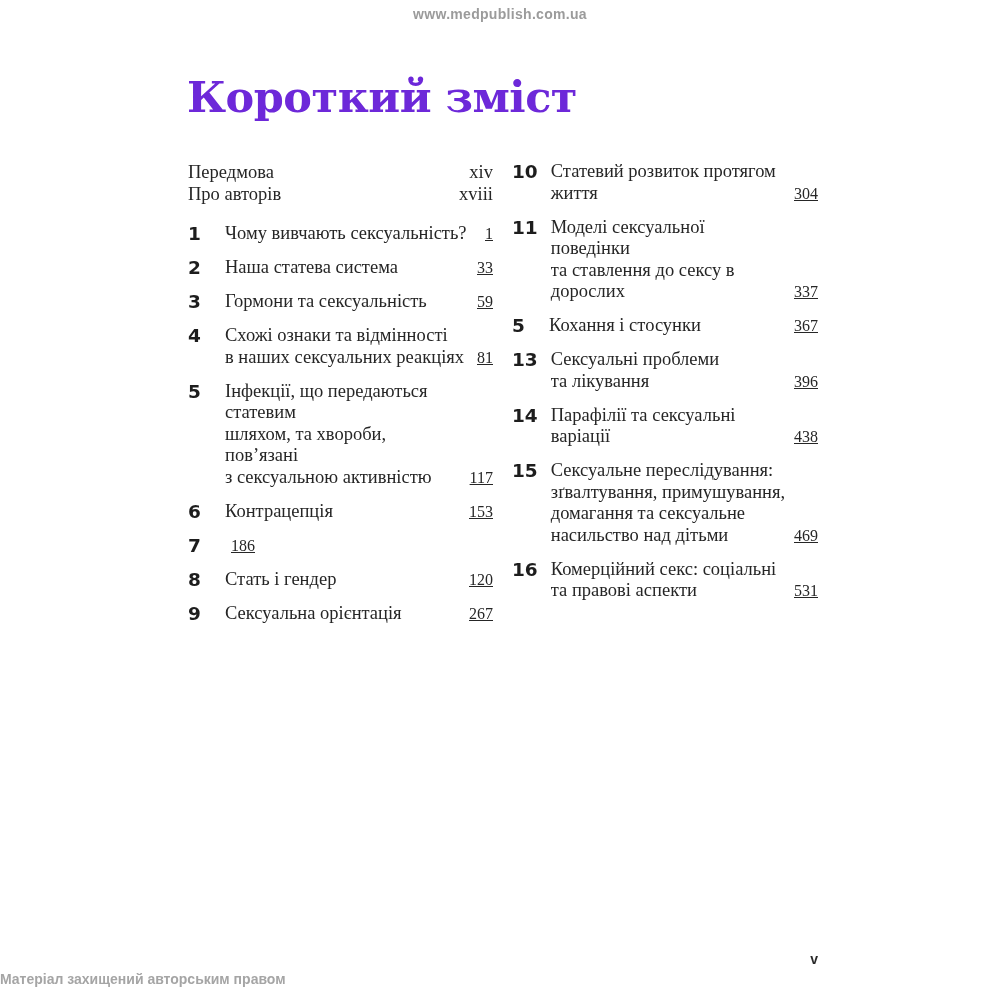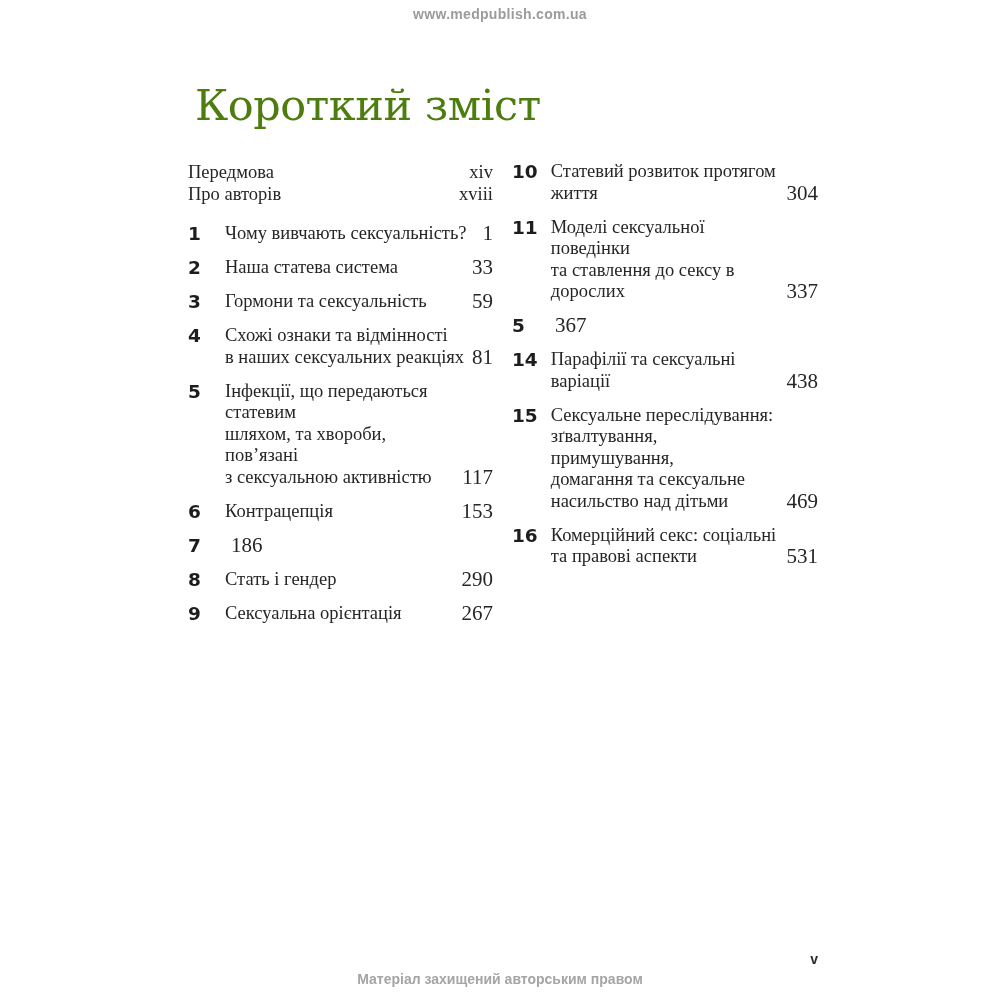--- a/index.html
+++ b/index.html
@@ -19,26 +19,26 @@
     text-align: center;
     font-family: "Liberation Sans", sans-serif;
     font-weight: 600;
     font-size: 14px;
     letter-spacing: 0.3px;
     color: #9b9b9b;
   }
   .title {
     position: absolute;
     left: 187px; top: 72px;
-    margin: 8px;
+    margin: 0;
     font-family: "DejaVu Serif", serif;
-    font-weight: normal;
+    font-weight: bold;
     font-size: 43px;
     letter-spacing: -0.5px;
-    color: #4d7c0f;
+    color: #6d28d9;
   }
   .columns {
     position: absolute;
     left: 188px; top: 161px;
     width: 630px;
     display: flex;
     gap: 19px;
   }
   .col { width: 305px; }
   .col-right { width: 306px; }
@@ -69,39 +69,39 @@
     margin-left: 13px;
   }
   .entry-title {
     flex: 1;
     white-space: pre-line;
     font-size: 18.5px;
     line-height: 21.5px;
   }
   .entry-page {
     margin-left: 6px;
-    font-size: 21px;
+    font-size: 16px;
     line-height: 21.5px;
     text-align: right;
+    text-decoration: underline;
   }
   .folio {
     position: absolute;
     top: 951px;
     left: 780px;
     width: 38px;
     text-align: right;
     font-family: "Liberation Sans", sans-serif;
     font-weight: bold;
     font-size: 14px;
     color: #2a2a2a;
   }
   .copyright {
     position: absolute;
     top: 971px; left: 0; right: 0;
-    text-align: center;
     font-family: "Liberation Sans", sans-serif;
     font-weight: 600;
     font-size: 14px;
     color: #a5a5a5;
   }
 </style>
 </head>
 <body>
 
 <div class="page">
@@ -180,21 +180,21 @@
         <span class="entry-num">7</span>
         <span class="entry-body">
           <span class="entry-page">186</span>
         </span>
       </div>
 
       <div class="entry">
         <span class="entry-num">8</span>
         <span class="entry-body">
           <span class="entry-title">Стать і гендер</span>
-          <span class="entry-page">290</span>
+          <span class="entry-page">120</span>
         </span>
       </div>
 
       <div class="entry">
         <span class="entry-num">9</span>
         <span class="entry-body">
           <span class="entry-title">Сексуальна орієнтація</span>
           <span class="entry-page">267</span>
         </span>
       </div>
@@ -217,24 +217,33 @@
         <span class="entry-body">
           <span class="entry-title">Моделі сексуальної поведінки
 та ставлення до сексу в дорослих</span>
           <span class="entry-page">337</span>
         </span>
       </div>
 
       <div class="entry">
         <span class="entry-num">5</span>
         <span class="entry-body">
+          <span class="entry-title">Кохання і стосунки</span>
           <span class="entry-page">367</span>
         </span>
       </div>
 
+      <div class="entry">
+        <span class="entry-num">13</span>
+        <span class="entry-body">
+          <span class="entry-title">Сексуальні проблеми
+та лікування</span>
+          <span class="entry-page">396</span>
+        </span>
+      </div>
 
       <div class="entry">
         <span class="entry-num">14</span>
         <span class="entry-body">
           <span class="entry-title">Парафілії та сексуальні варіації</span>
           <span class="entry-page">438</span>
         </span>
       </div>
 
       <div class="entry">

